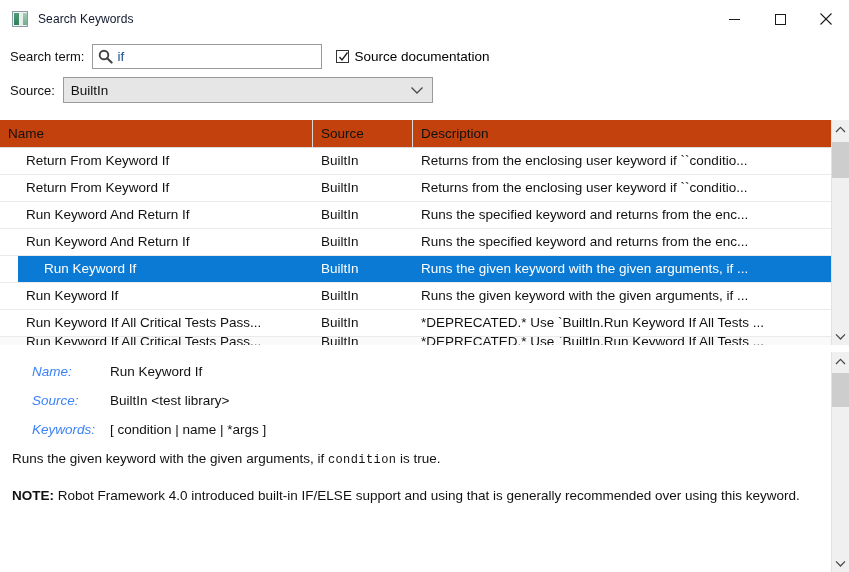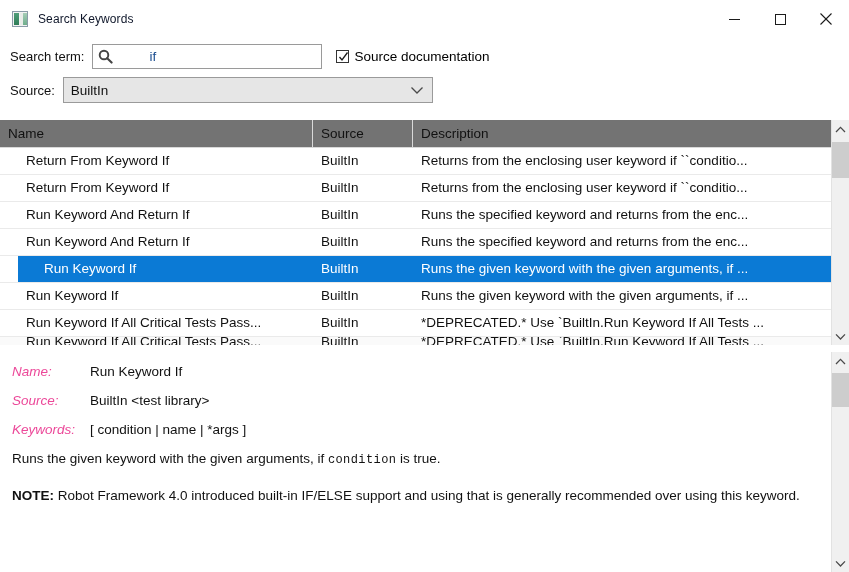--- a/index.html
+++ b/index.html
@@ -91,21 +91,20 @@
   }
   .search-box {
     margin-left: 8px;
     width: 230px;
     height: 25px;
     border: 1px solid #9a9a9a;
     background: #ffffff;
     display: flex;
     align-items: center;
     box-sizing: border-box;
-    gap: 32px;
   }
   .search-box .mag {
     width: 24px;
     display: flex;
     align-items: center;
     justify-content: center;
     flex: none;
   }
   .search-box input {
     border: 0;
@@ -179,21 +178,21 @@
     left: 0; top: 0;
     width: 831px;
     height: 225px;
     overflow: hidden;
   }
   .thead {
     display: flex;
     height: 27px;
     align-items: center;
     border-bottom: 1px solid #d9d9d9;
-    background: #737373;
+    background: #c2410c;
   }
   .th {
     font-size: 13.5px;
     color: #111;
     padding-left: 8px;
     box-sizing: border-box;
     height: 27px;
     line-height: 27px;
     border-right: 1px solid #d9d9d9;
     overflow: hidden;
@@ -309,21 +308,22 @@
     line-height: 1.55;
   }
   .meta {
     display: flex;
     margin-bottom: 8px;
   }
   .meta-key {
     font-style: italic;
     width: 78px;
     flex: none;
-    color: #ec4899;
+    color: #3b82f6;
+    margin-left: 20px;
   }
   .meta-val { color: #111; }
   .para {
     margin-top: 2px;
     color: #111;
   }
   .para.tight { margin-top: 16px; }
   code.mono {
     font-family: "Liberation Mono", monospace;
     font-size: 12px;

